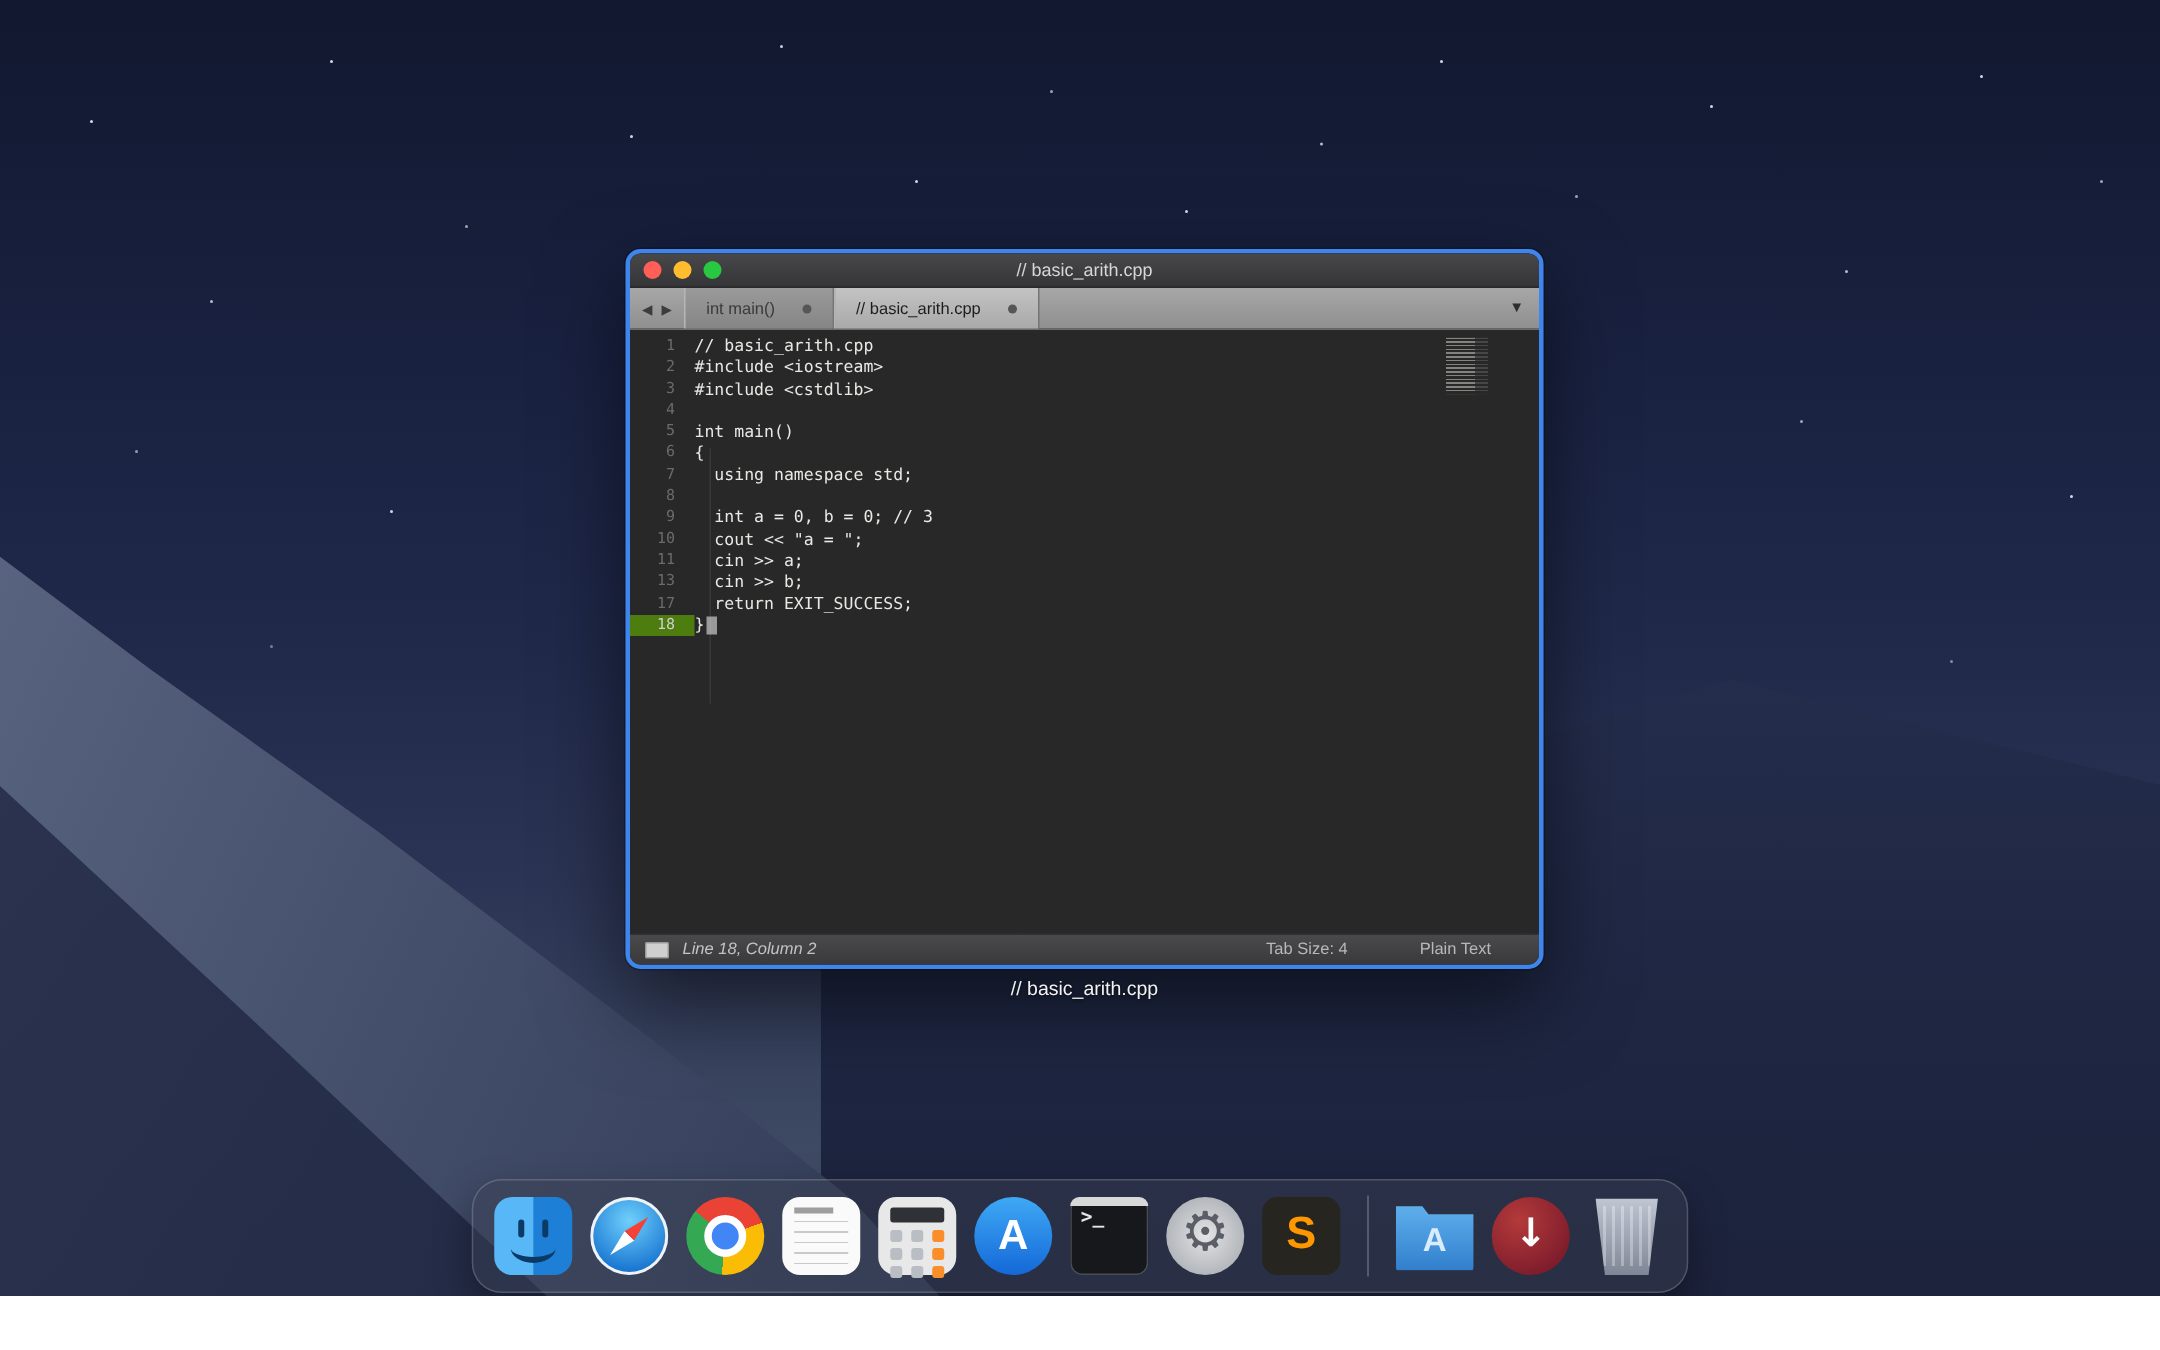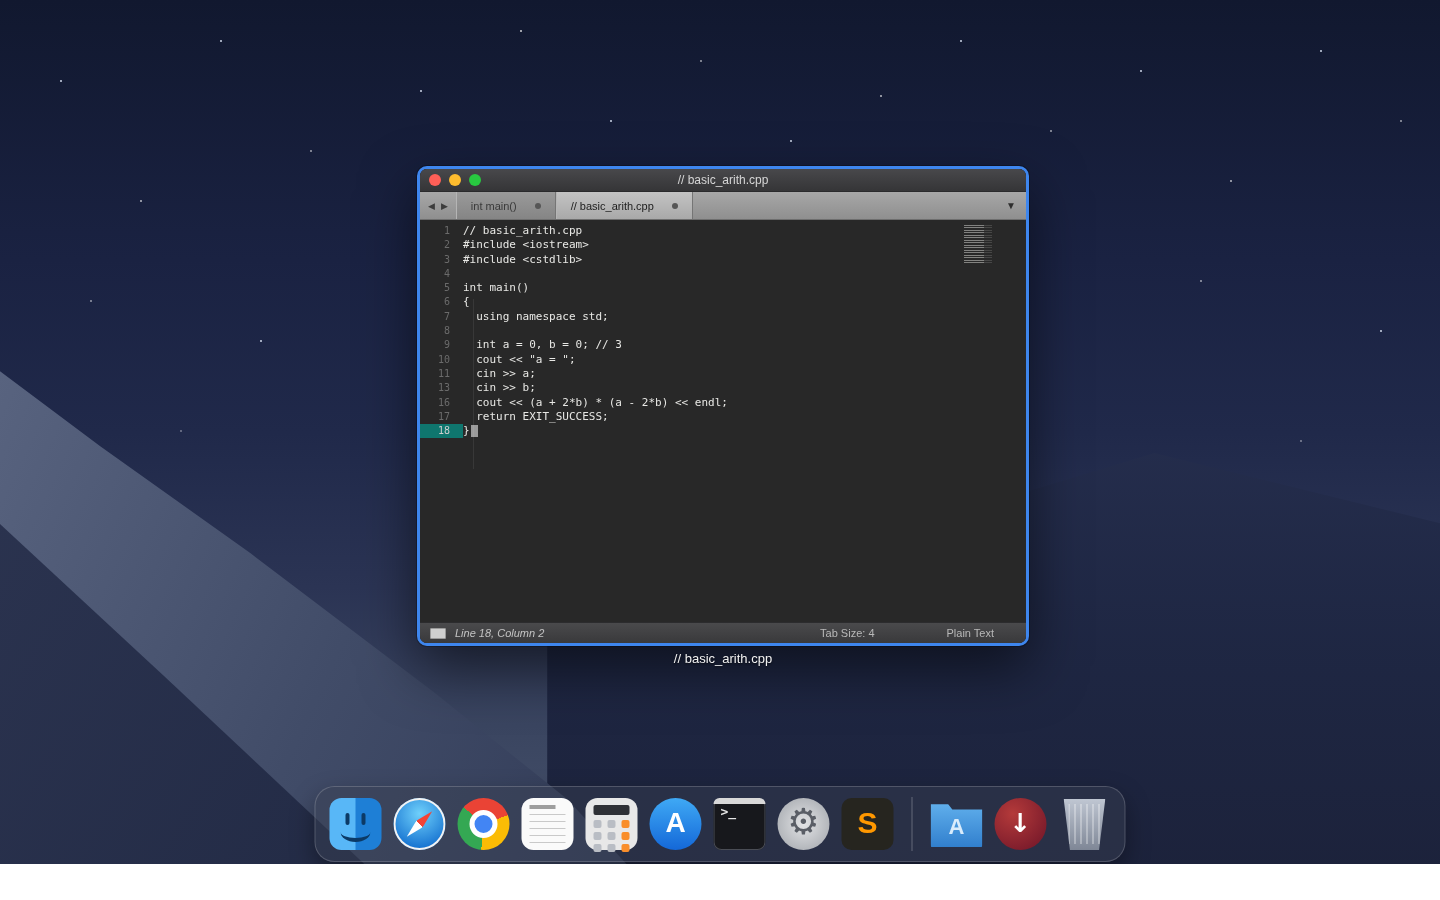--- a/index.html
+++ b/index.html
@@ -51,33 +51,33 @@
     background:linear-gradient(180deg,#9a9a9a,#858585);border-right:1px solid #757575;border-left:1px solid #b5b5b5;}
   .tab.active{background:linear-gradient(180deg,#c3c3c3,#a9a9a9);color:#1d1d1d;}
   .tab-dot{width:6px;height:6px;border-radius:50%;background:#565656;margin-left:18px;}
   .overflow{margin-left:auto;align-self:center;padding:0 10px;color:#2e2e2e;font-size:10px;}
 
   .editor{flex:1 1 auto;position:relative;background:#282828;overflow:hidden;}
   .code{position:absolute;left:0;top:4px;right:0;font:11px/14.3px "DejaVu Sans Mono",monospace;}
   .line{display:flex;height:14.3px;align-items:center;}
   .num{flex:0 0 30px;text-align:right;padding-right:13px;color:#6b6b6b;font-size:10px;}
   .txt{white-space:pre;color:#e8e8e5;}
-  .line.active .num{background:#0f766e;color:#cfcfcf;}
+  .line.active .num{background:#4d7c0f;color:#cfcfcf;}
   .cursor{display:inline-block;width:7px;height:12px;background:#9a9a9a;margin-left:1px;}
   .indent-guide{position:absolute;left:53px;top:79px;width:1px;height:170px;background:rgba(255,255,255,.08);}
   .minimap{position:absolute;right:34px;top:5px;width:28px;height:38px;opacity:.85;
     background:repeating-linear-gradient(to bottom,rgba(235,235,230,.55) 0 1px,transparent 1px 2.5px);
     -webkit-mask-image:linear-gradient(90deg,#000 0 70%,rgba(0,0,0,.35) 70% 100%);
     mask-image:linear-gradient(90deg,#000 0 70%,rgba(0,0,0,.35) 70% 100%);}
 
   .statusbar{height:20px;flex:0 0 20px;background:linear-gradient(180deg,#4a4a4c,#39393b);
     display:flex;align-items:center;font-size:11px;color:#b8b8b8;padding:0 10px;border-top:1px solid #2c2c2e;}
   .sicon{width:14px;height:9px;border:1px solid #9a9a9a;border-radius:1px;margin-right:9px;background:#cfcfcf;}
   .spos{color:#c3c3c3;font-style:italic;}
-  .stab{margin-left:auto;margin-right:72px;}
+  .stab{margin-left:auto;margin-right:48px;}
   .ssyn{margin-right:22px;}
 
   .caption{position:absolute;left:417px;top:651px;width:612px;text-align:center;
     color:#f2f2f2;font-size:13px;text-shadow:0 1px 2px rgba(0,0,0,.6);}
 
   
   .dock{position:absolute;left:50%;bottom:2px;transform:translateX(-50%);}
   .dock-inner{display:flex;align-items:center;gap:12px;padding:10px 14px;
     background:rgba(58,64,82,.45);border:1px solid rgba(255,255,255,.18);border-radius:20px;
     box-shadow:0 10px 25px rgba(0,0,0,.35);}
@@ -226,24 +226,20 @@
               <span class="num">10</span>
               <span class="txt">  cout &lt;&lt; "a = ";</span>
             </div>
             <div class="line">
               <span class="num">11</span>
               <span class="txt">  cin &gt;&gt; a;</span>
             </div>
             <div class="line">
               <span class="num">13</span>
               <span class="txt">  cin &gt;&gt; b;</span>
-            </div>
-            <div class="line">
-              <span class="num">16</span>
-              <span class="txt">  cout &lt;&lt; (a + 2*b) * (a - 2*b) &lt;&lt; endl;</span>
             </div>
             <div class="line">
               <span class="num">17</span>
               <span class="txt">  return EXIT_SUCCESS;</span>
             </div>
             <div class="line active">
               <span class="num">18</span>
               <span class="txt">}</span>
               <span class="cursor"></span>
             </div>

